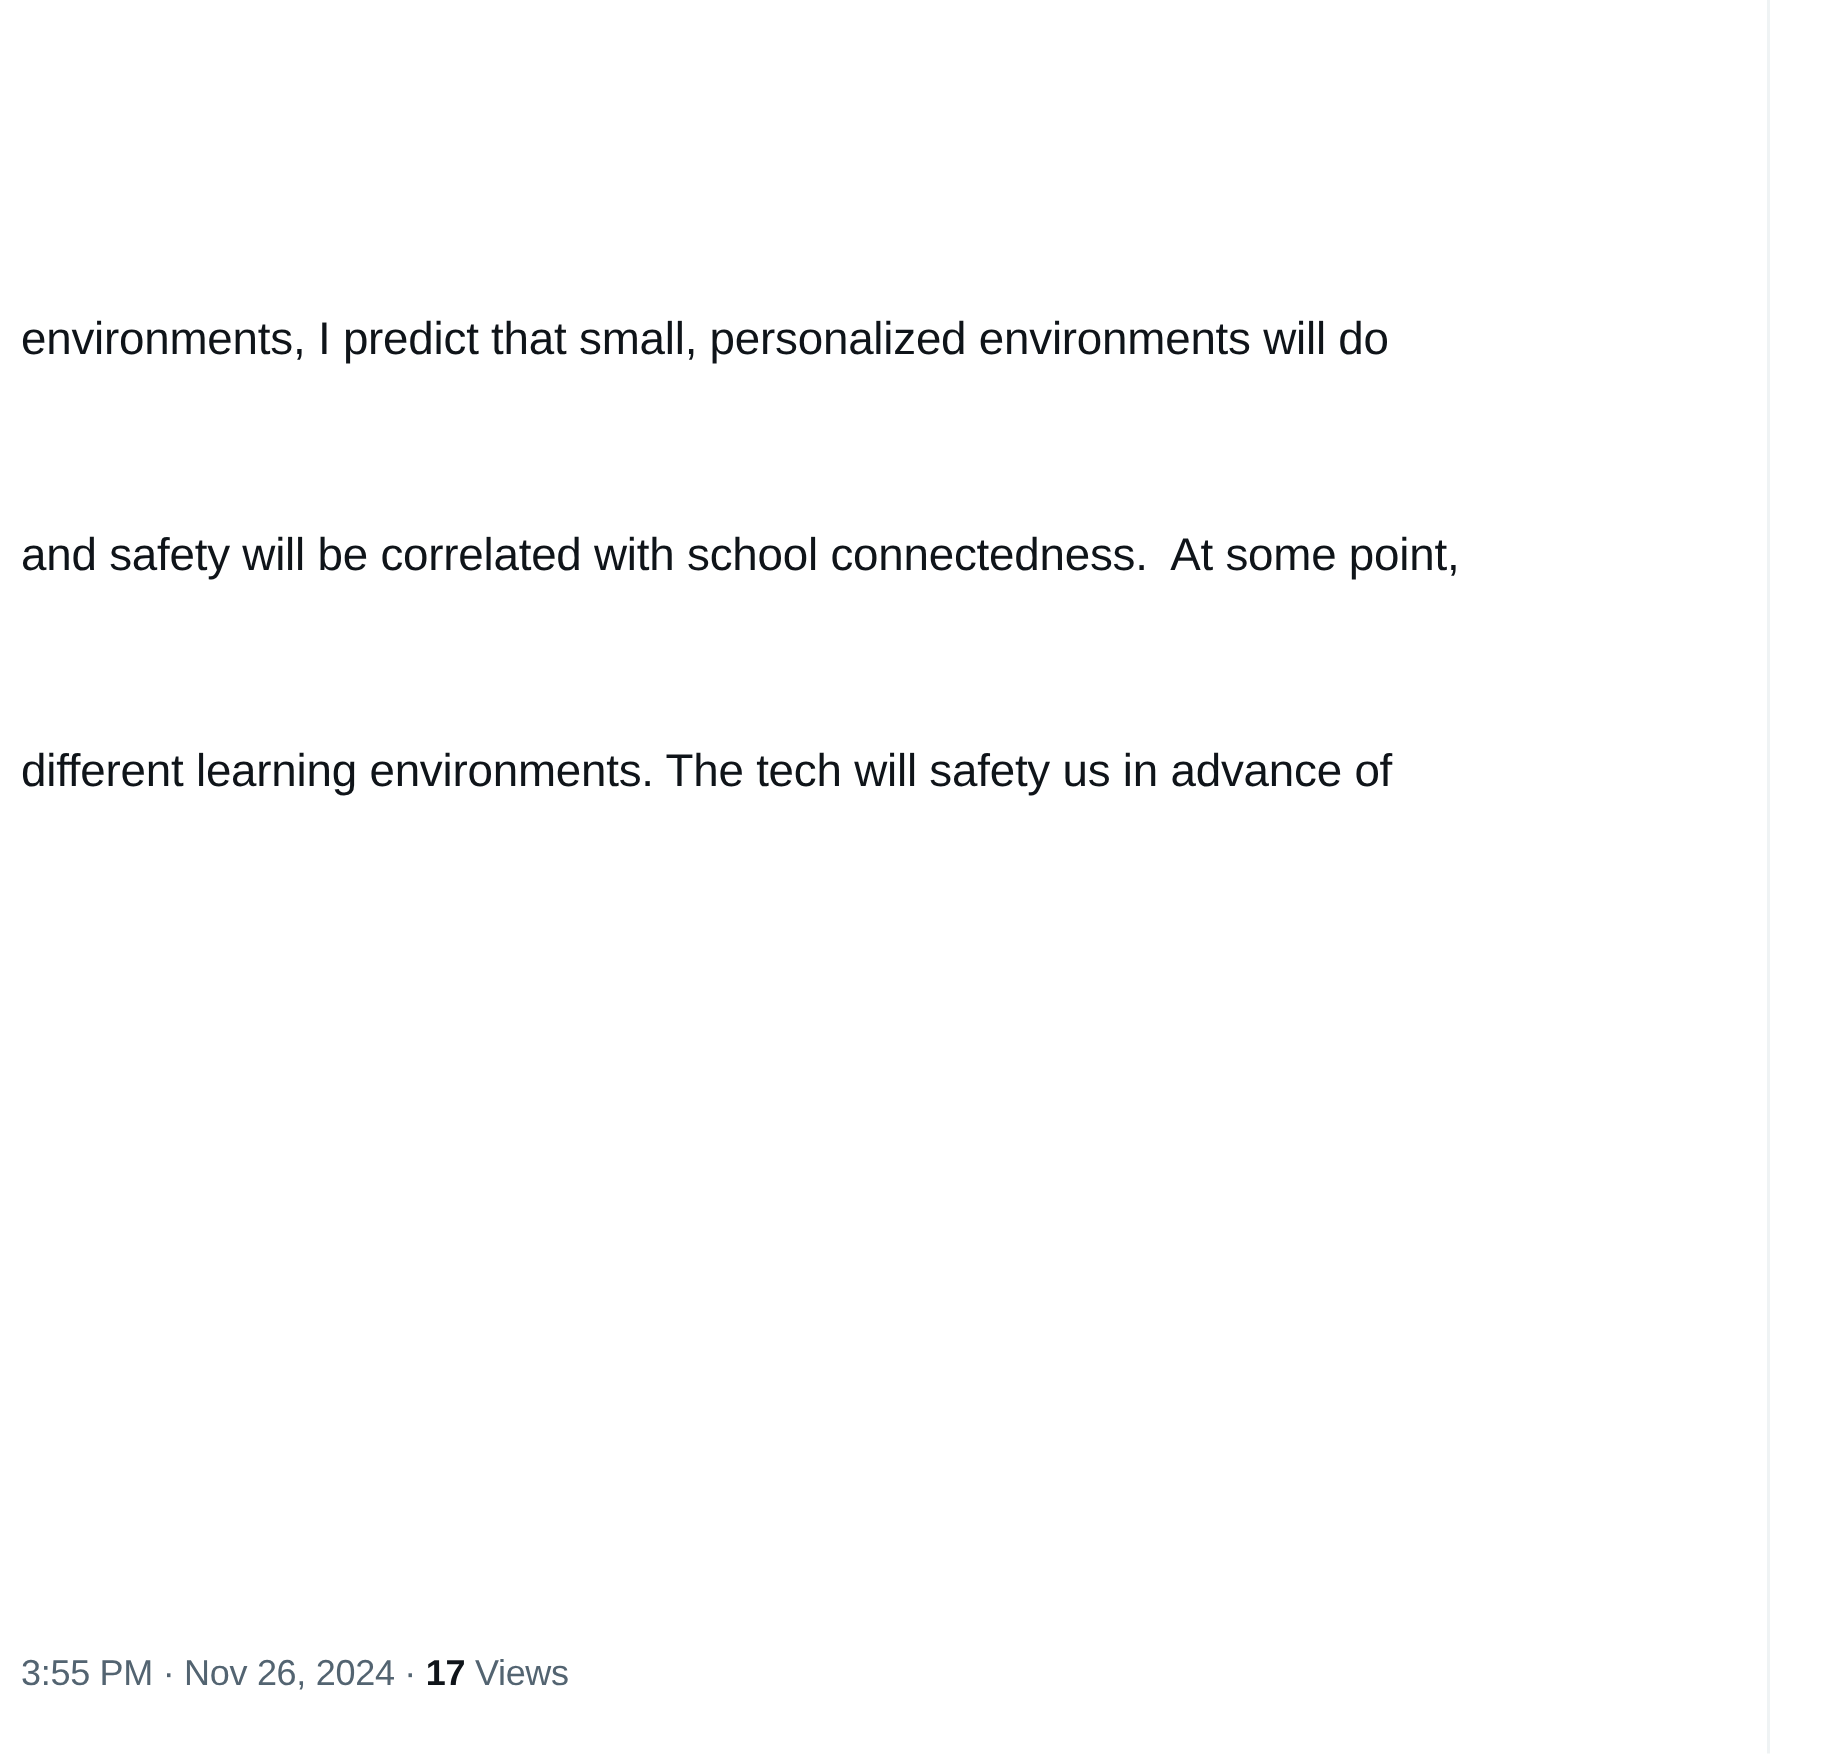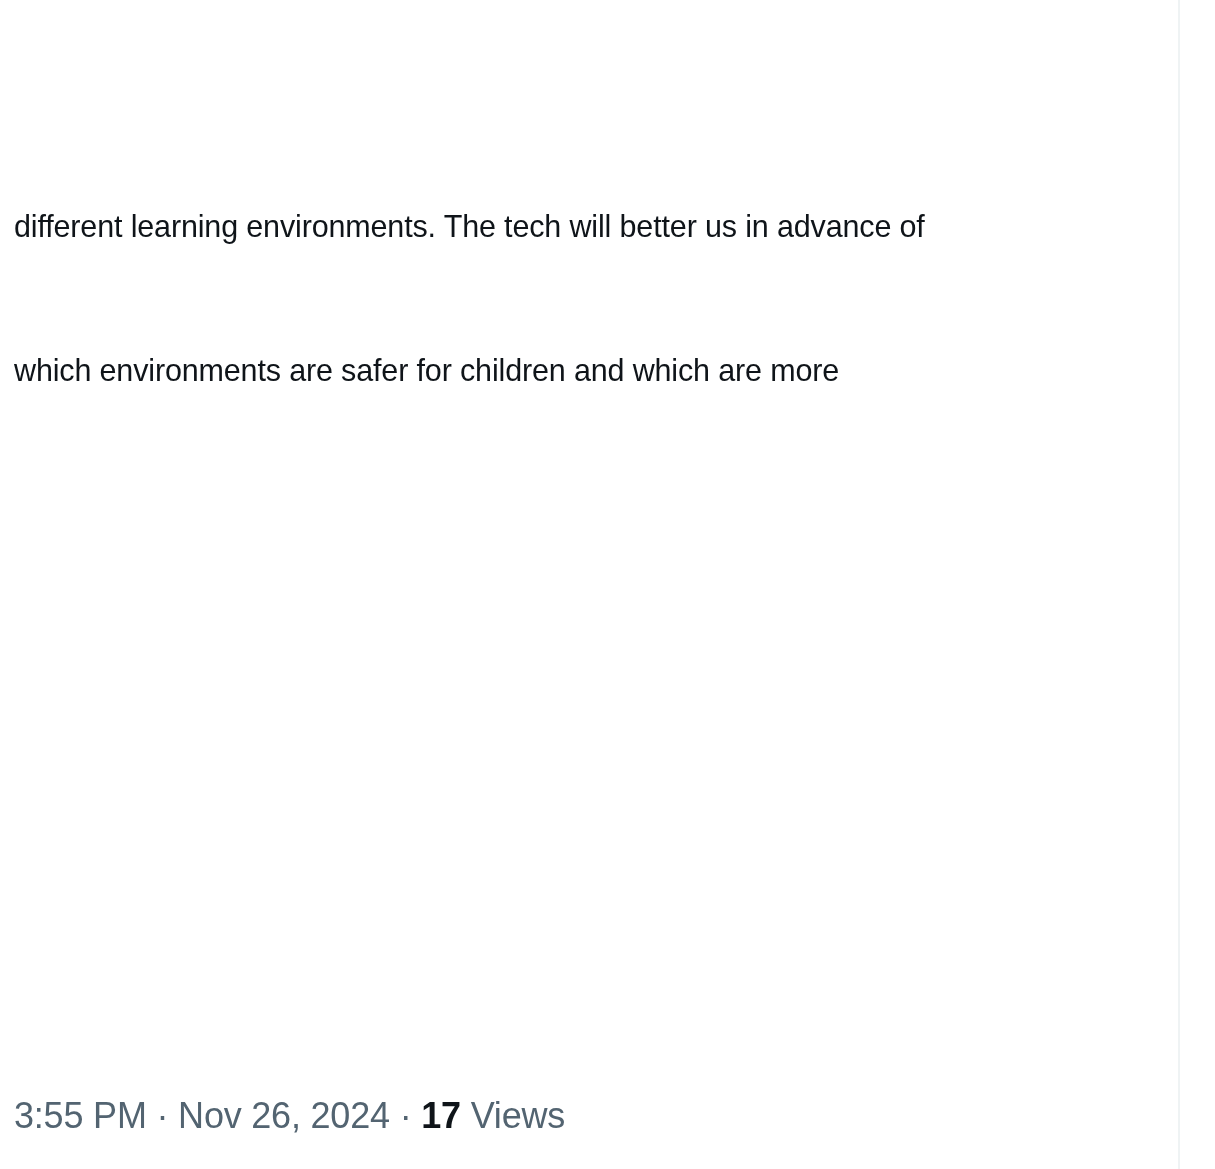--- a/index.html
+++ b/index.html
@@ -42,40 +42,41 @@
     margin-bottom: 0;
   }
   .line {
     display: block;
     white-space: pre;
   }
   .meta {
     position: absolute;
     left: 14px;
     top: 1096px;
-    font-size: 36px;
+    font-size: 24px;
     line-height: 40px;
     color: #536471;
     letter-spacing: -0.2px;
   }
   .meta .count {
     color: #0f1419;
     font-weight: bold;
   }
 </style>
 </head>
 <body>
 
 <div class="divider"></div>
 
 <article class="tweet">
   <div class="tweet-text">
     <p class="para">
-      <span class="line">different learning environments. The tech will better us in advance of</span>
-      <span class="line">which environments are safer for children and which are more</span>
+      <span class="line">environments, I predict that small, personalized environments will do</span>
+      <span class="line">and safety will be correlated with school connectedness.  At some point,</span>
+      <span class="line">different learning environments. The tech will safety us in advance of</span>
       
     </p>
     
     
   </div>
 </article>
 
 <div class="meta">
   <a style="color:inherit;text-decoration:none;">
     <span>3:55 PM</span><span> · </span><span>Nov 26, 2024</span>

